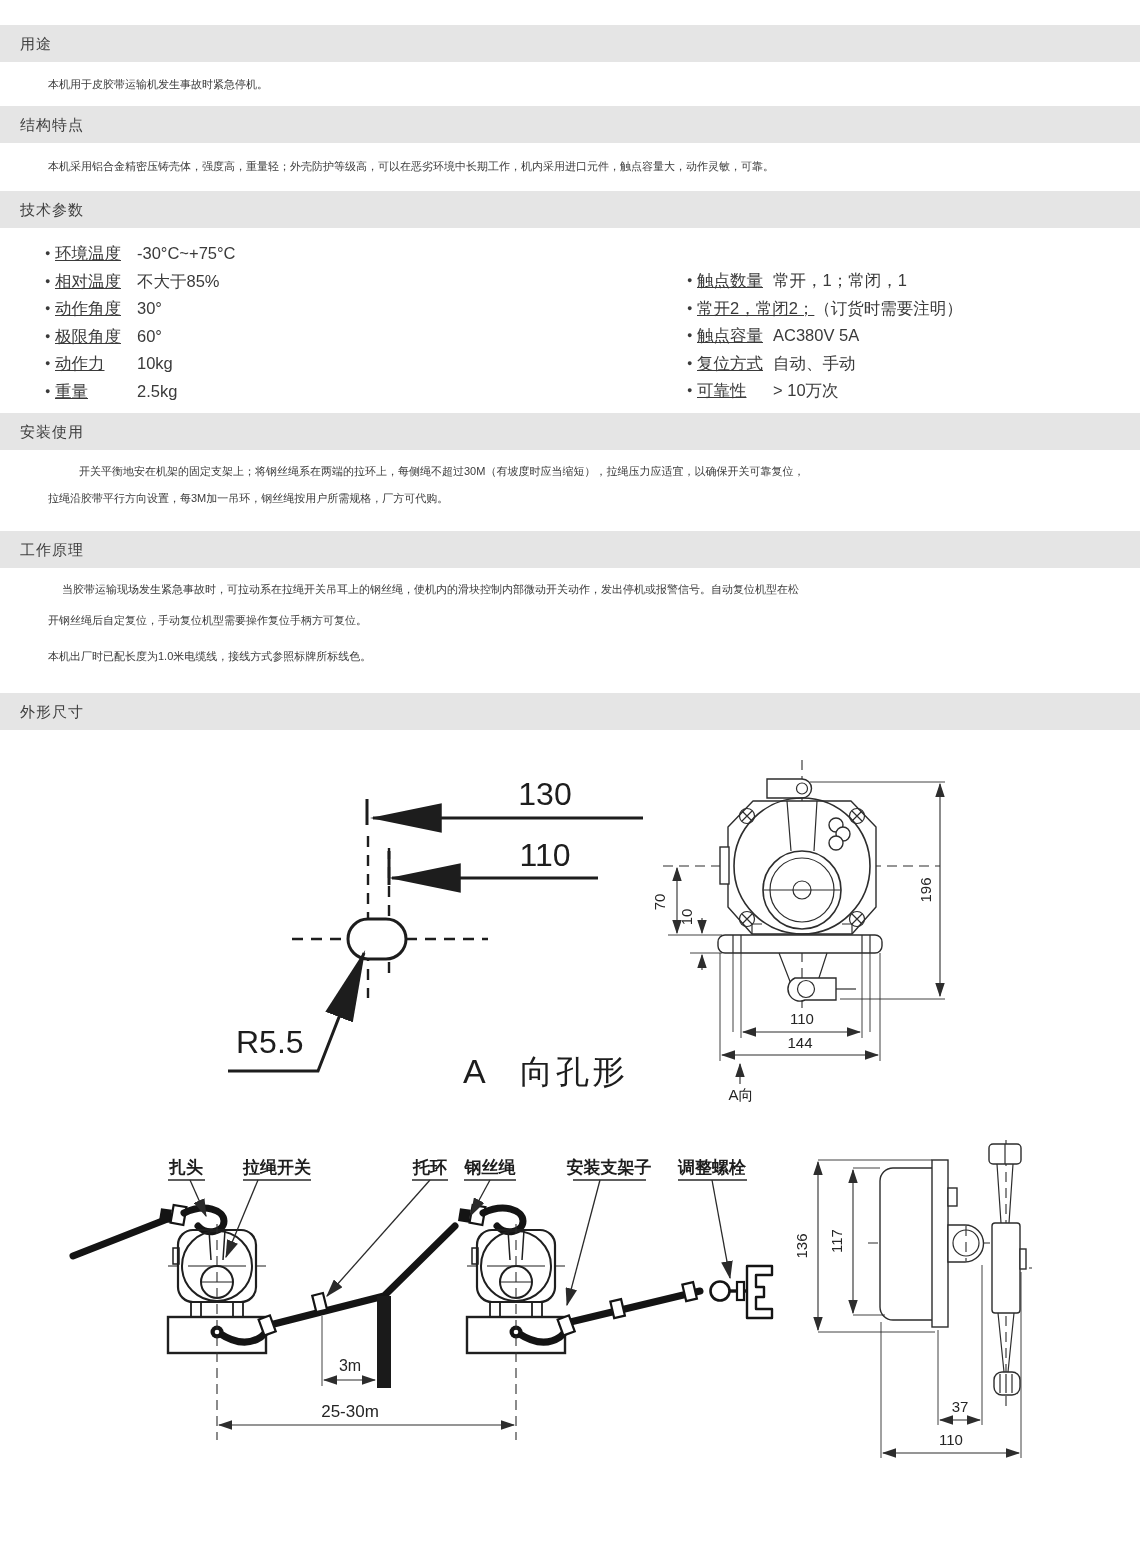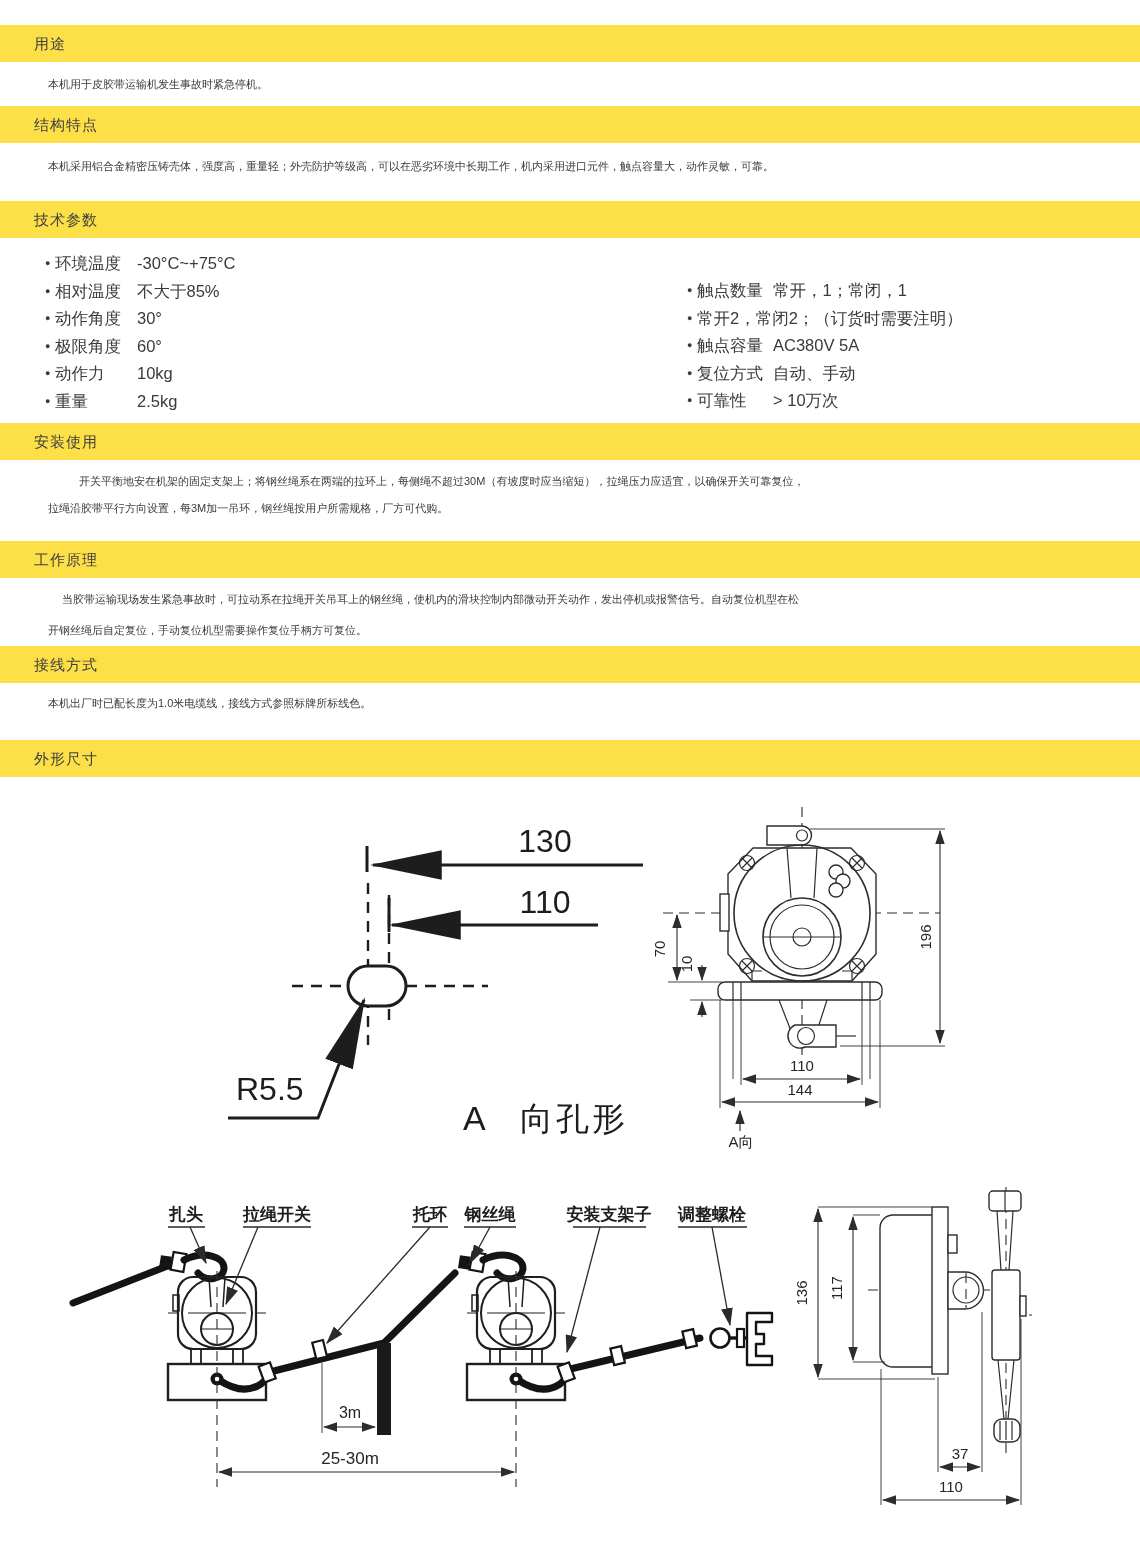--- a/index.html
+++ b/index.html
@@ -1,31 +1,31 @@
 <!DOCTYPE html>
 <html><head>
 <meta charset="utf-8">
 <style>
   * { margin:0; padding:0; box-sizing:border-box; }
   html,body { background:#ffffff; }
   body { width:1140px; font-family:"Liberation Sans","DejaVu Sans",sans-serif; color:#3a3a3a; }
   main { width:1140px; }
   .spacer-top { height:25px; }
-  .sec-bar { height:37px; line-height:37px; background:#fde047; padding-left:34px;
+  .sec-bar { height:37px; line-height:37px; background:#e5e5e5; padding-left:20px;
              font-size:15px; color:#3f3f3f; letter-spacing:1px; }
   .p-block { font-size:11px; color:#3b3b3b; }
   .p-purpose  { height:44px; padding:11px 24px 0 48px; line-height:22px; }
-  .p-struct   { height:58px; padding:12px 24px 0 48px; line-height:22px;font-family:Liberation Serif, serif; }
+  .p-struct   { height:48px; padding:12px 24px 0 48px; line-height:22px;font-family:Liberation Serif, serif; }
   .tech-wrap  { height:185px; display:flex; align-items:flex-start; padding-top:12px; }
   .tech-col-l { width:642px; }
   .tech-col-r { flex:1; }
   .trow { display:flex; align-items:baseline; height:27.5px; line-height:27.5px;
           font-size:16.5px; color:#3a3a3a; padding-left:45px; }
   .trow .b   { font-size:9px; width:10px; flex:none; transform:translateY(-3px); }
-  .trow .lab { min-width:82px; flex:none; }
+  .trow .lab { min-width:82px; flex:none;text-decoration:underline; }
   .trow-r .lab { min-width:76px;margin-top:27px; }
   .p-install { height:81px; padding-top:8px; line-height:27px; }
   .p-principle { height:68px; padding-top:6px; line-height:31px; }
   .p-wiring { height:57px; padding:9px 24px 12px 48px; line-height:22px; }
   .ln1-install { padding-left:79px; }
   .ln2-install { padding-left:48px; }
   .ln1-principle { padding-left:62px; }
   .ln2-principle { padding-left:48px; }
   svg { display:block; }
   
@@ -136,23 +136,20 @@
   </div>
 
   <div class="sec-bar">
     <span>工作原理</span>
   </div>
   <div class="p-block p-principle">
     <div class="ln1-principle">当胶带运输现场发生紧急事故时，可拉动系在拉绳开关吊耳上的钢丝绳，使机内的滑块控制内部微动开关动作，发出停机或报警信号。自动复位机型在松</div>
     <div class="ln2-principle">开钢丝绳后自定复位，手动复位机型需要操作复位手柄方可复位。</div>
   </div>
 
-  <div class="sec-bar">
-    <span>接线方式</span>
-  </div>
   <div class="p-block p-wiring">本机出厂时已配长度为1.0米电缆线，接线方式参照标牌所标线色。</div>
 
   <div class="sec-bar">
     <span>外形尺寸</span>
   </div>
 
   <svg width="1140" height="782" viewBox="0 770 1140 782" xmlns="http://www.w3.org/2000/svg">
     <defs>
       <marker id="arr" viewBox="0 0 12 8" refX="11" refY="4" markerWidth="13" markerHeight="9" orient="auto-start-reverse">
           <path d="M0,0 L12,4 L0,8 z" fill="#2d2d2d"></path>

